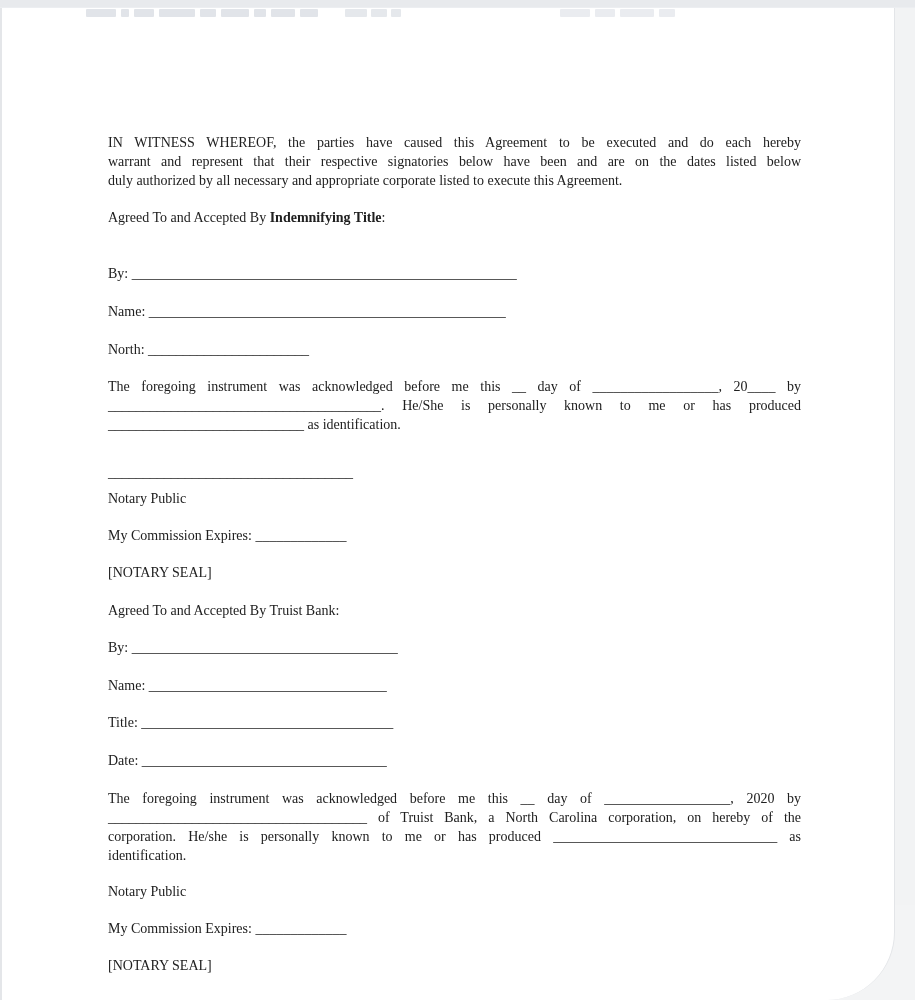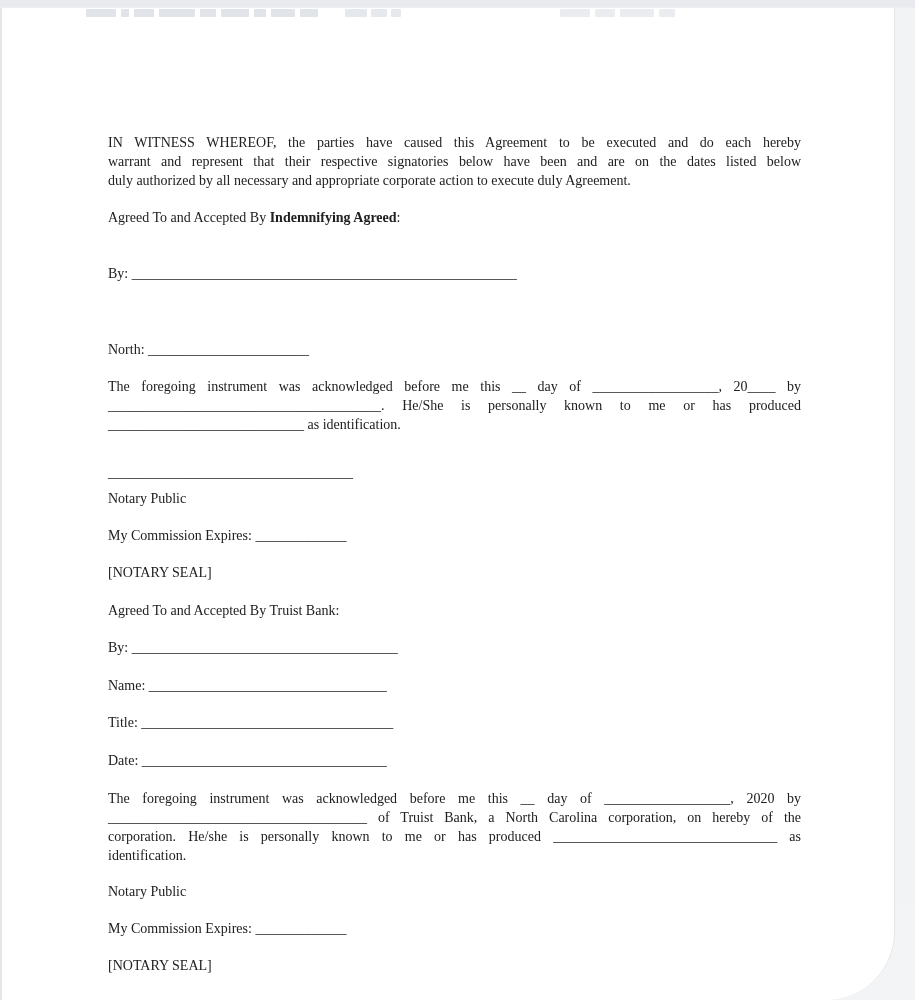--- a/index.html
+++ b/index.html
@@ -66,25 +66,26 @@
     <span class="w" style="width:30px"></span>
       <span class="w" style="width:20px"></span>
     <span class="w" style="width:34px"></span>
       <span class="w" style="width:16px"></span>
   </div>
 
   <div class="content">
 
     <div class="ln j" style="top:133px">IN WITNESS WHEREOF, the parties have caused this Agreement to be executed and do each hereby</div>
     <div class="ln j" style="top:152px">warrant and represent that their respective signatories below have been and are on the dates listed below</div>
-    <div class="ln" style="top:171px">duly authorized by all necessary and appropriate corporate action to execute duly Agreement.</div>
+    <div class="ln" style="top:171px">duly authorized by all necessary and appropriate corporate listed to execute this Agreement.</div>
 
-    <div class="ln" style="top:208px"><span>Agreed To and Accepted By </span><span class="b">Indemnifying Agreed</span><span>:</span></div>
+    <div class="ln" style="top:208px"><span>Agreed To and Accepted By </span><span class="b">Indemnifying Title</span><span>:</span></div>
 
     <div class="ln" style="top:264px">By: _______________________________________________________</div>
+    <div class="ln" style="top:302px">Name: ___________________________________________________</div>
     <div class="ln" style="top:340px">North: _______________________</div>
 
     <div class="ln j" style="top:377px">The foregoing instrument was acknowledged before me this __ day of __________________, 20____ by</div>
     <div class="ln j" style="top:396px">_______________________________________. He/She is personally known to me or has produced</div>
     <div class="ln" style="top:415px">____________________________ as identification.</div>
 
     <div class="ln" style="top:463px">___________________________________</div>
     <div class="ln" style="top:489px">Notary Public</div>
     <div class="ln" style="top:526px">My Commission Expires: _____________</div>
     <div class="ln" style="top:563px">[NOTARY SEAL]</div>

